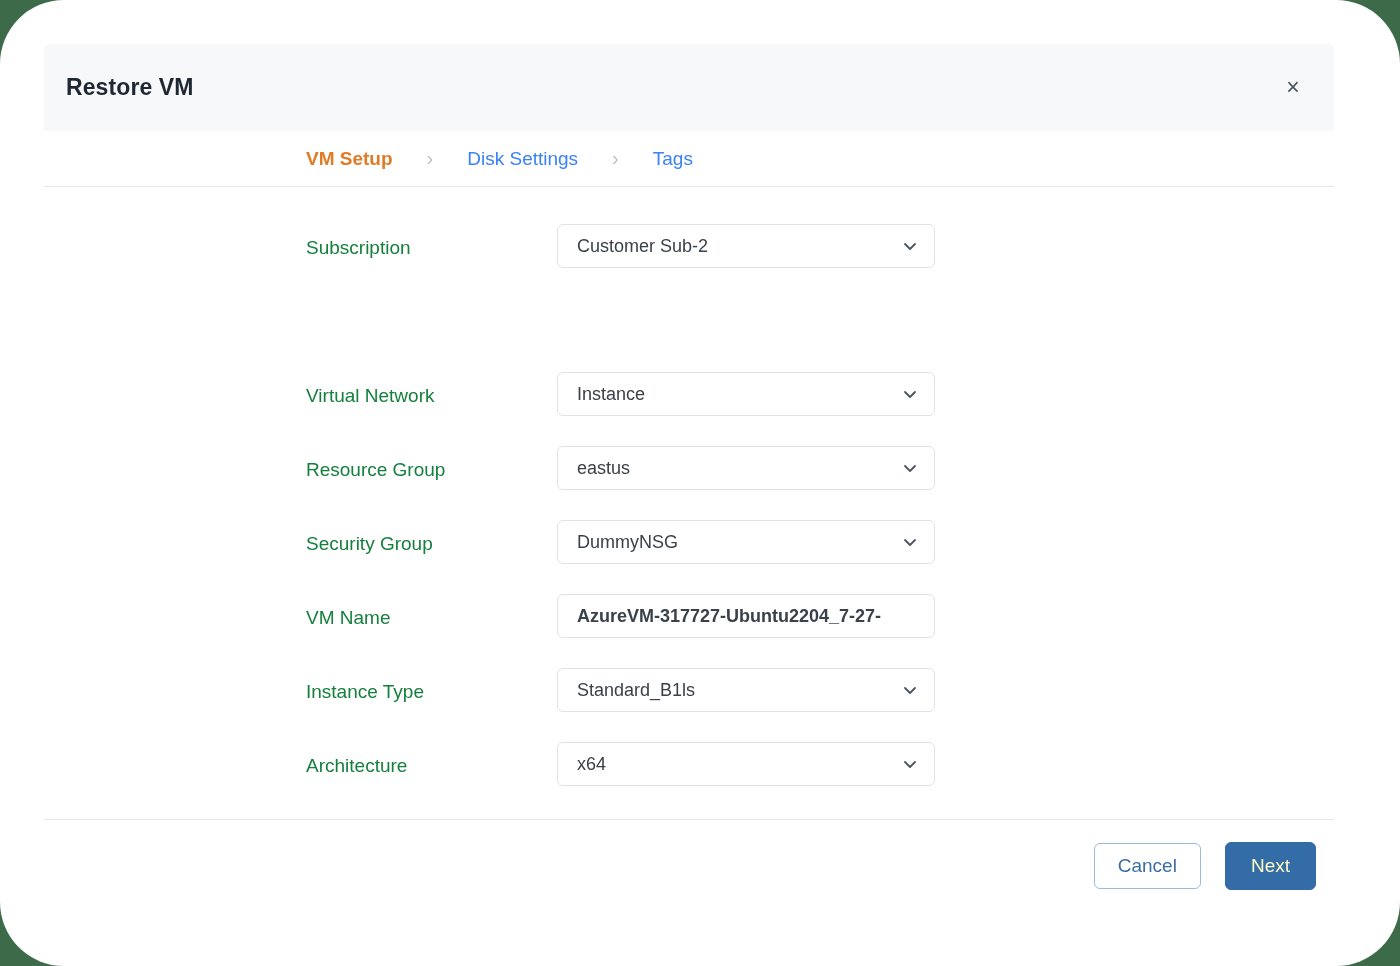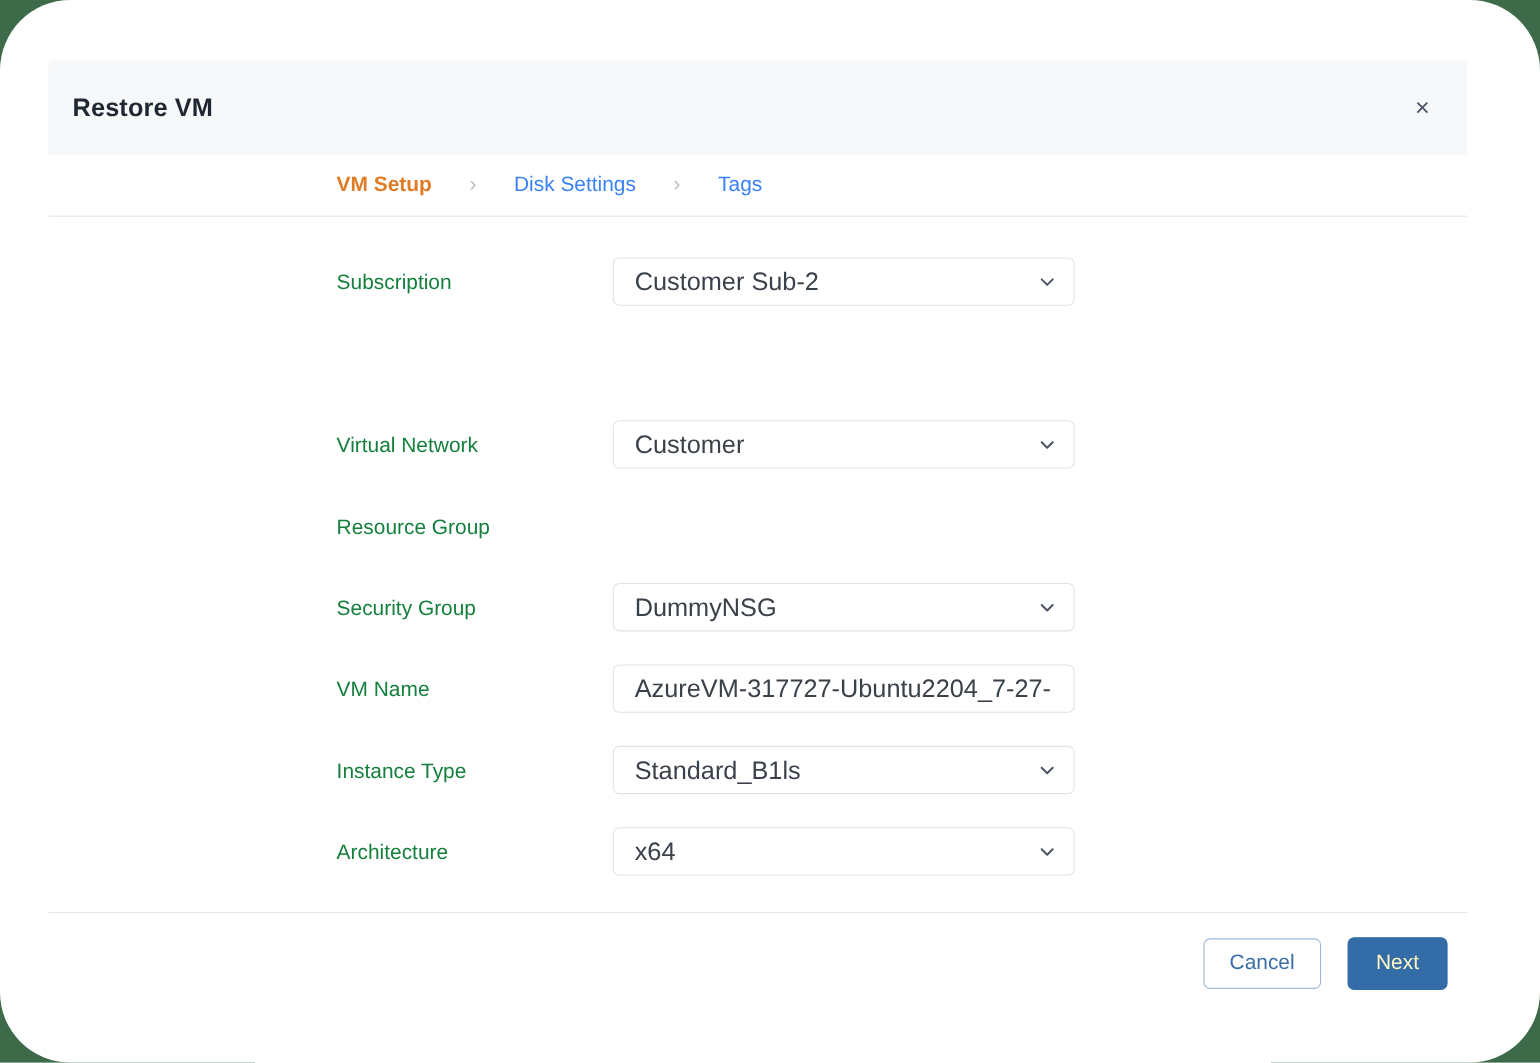--- a/index.html
+++ b/index.html
@@ -25,21 +25,21 @@
     height: 966px;
     background: #ffffff;
     border-radius: 64px;
     overflow: hidden;
   }
 
   
   .modal {
     position: absolute;
     left: 44px;
-    top: 54px;
+    top: 44px;
     width: 1290px;
     background: #ffffff;
     border-radius: 5px 5px 0 0;
   }
 
   .modal-header {
     height: 87px;
     background: #f7f8fa;
     border-radius: 5px 5px 0 0;
     display: flex;
@@ -110,38 +110,39 @@
   .form-label {
     width: 251px;
     font-size: 19px;
     color: #15803d;
     padding-top: 3px;
     box-sizing: border-box;
   }
 
   .field {
     position: relative;
-    width: 420px;
+    width: 378px;
     height: 44px;
     box-sizing: border-box;
     border: 1px solid #dfe3e8;
     border-radius: 6px;
     background: #ffffff;
     display: flex;
     align-items: center;
     padding: 0 38px 0 19px;
-    font-size: 23px;
+    font-size: 18px;
     color: #3b414a;
     cursor: pointer;
     white-space: nowrap;
     overflow: hidden;
   }
   .field.text-input {
     cursor: text;
     padding-right: 12px;
+    font-weight: bold;
   }
   .field .value {
     overflow: hidden;
     text-overflow: clip;
     white-space: nowrap;
   }
   .chevron {
     position: absolute;
     right: 16px;
     top: 50%;
@@ -216,31 +217,39 @@
           </span>
         </div>
       </div>
 
       <div class="form-row">
       </div>
 
       <div class="form-row">
         <div class="form-label">Virtual Network</div>
         <div class="field">
-          <span class="value">Customer</span>
+          <span class="value">Instance</span>
           <span class="chevron">
             <svg width="16" height="16" viewBox="0 0 16 16">
                 <path d="M3 6 L8 11 L13 6" fill="none" stroke="#4b5563" stroke-width="1.8" stroke-linecap="round" stroke-linejoin="round"></path>
               </svg>
           </span>
         </div>
       </div>
 
       <div class="form-row">
         <div class="form-label">Resource Group</div>
+        <div class="field">
+          <span class="value">eastus</span>
+          <span class="chevron">
+            <svg width="16" height="16" viewBox="0 0 16 16">
+                <path d="M3 6 L8 11 L13 6" fill="none" stroke="#4b5563" stroke-width="1.8" stroke-linecap="round" stroke-linejoin="round"></path>
+              </svg>
+          </span>
+        </div>
       </div>
 
       <div class="form-row">
         <div class="form-label">Security Group</div>
         <div class="field">
           <span class="value">DummyNSG</span>
           <span class="chevron">
             <svg width="16" height="16" viewBox="0 0 16 16">
                 <path d="M3 6 L8 11 L13 6" fill="none" stroke="#4b5563" stroke-width="1.8" stroke-linecap="round" stroke-linejoin="round"></path>
               </svg>

